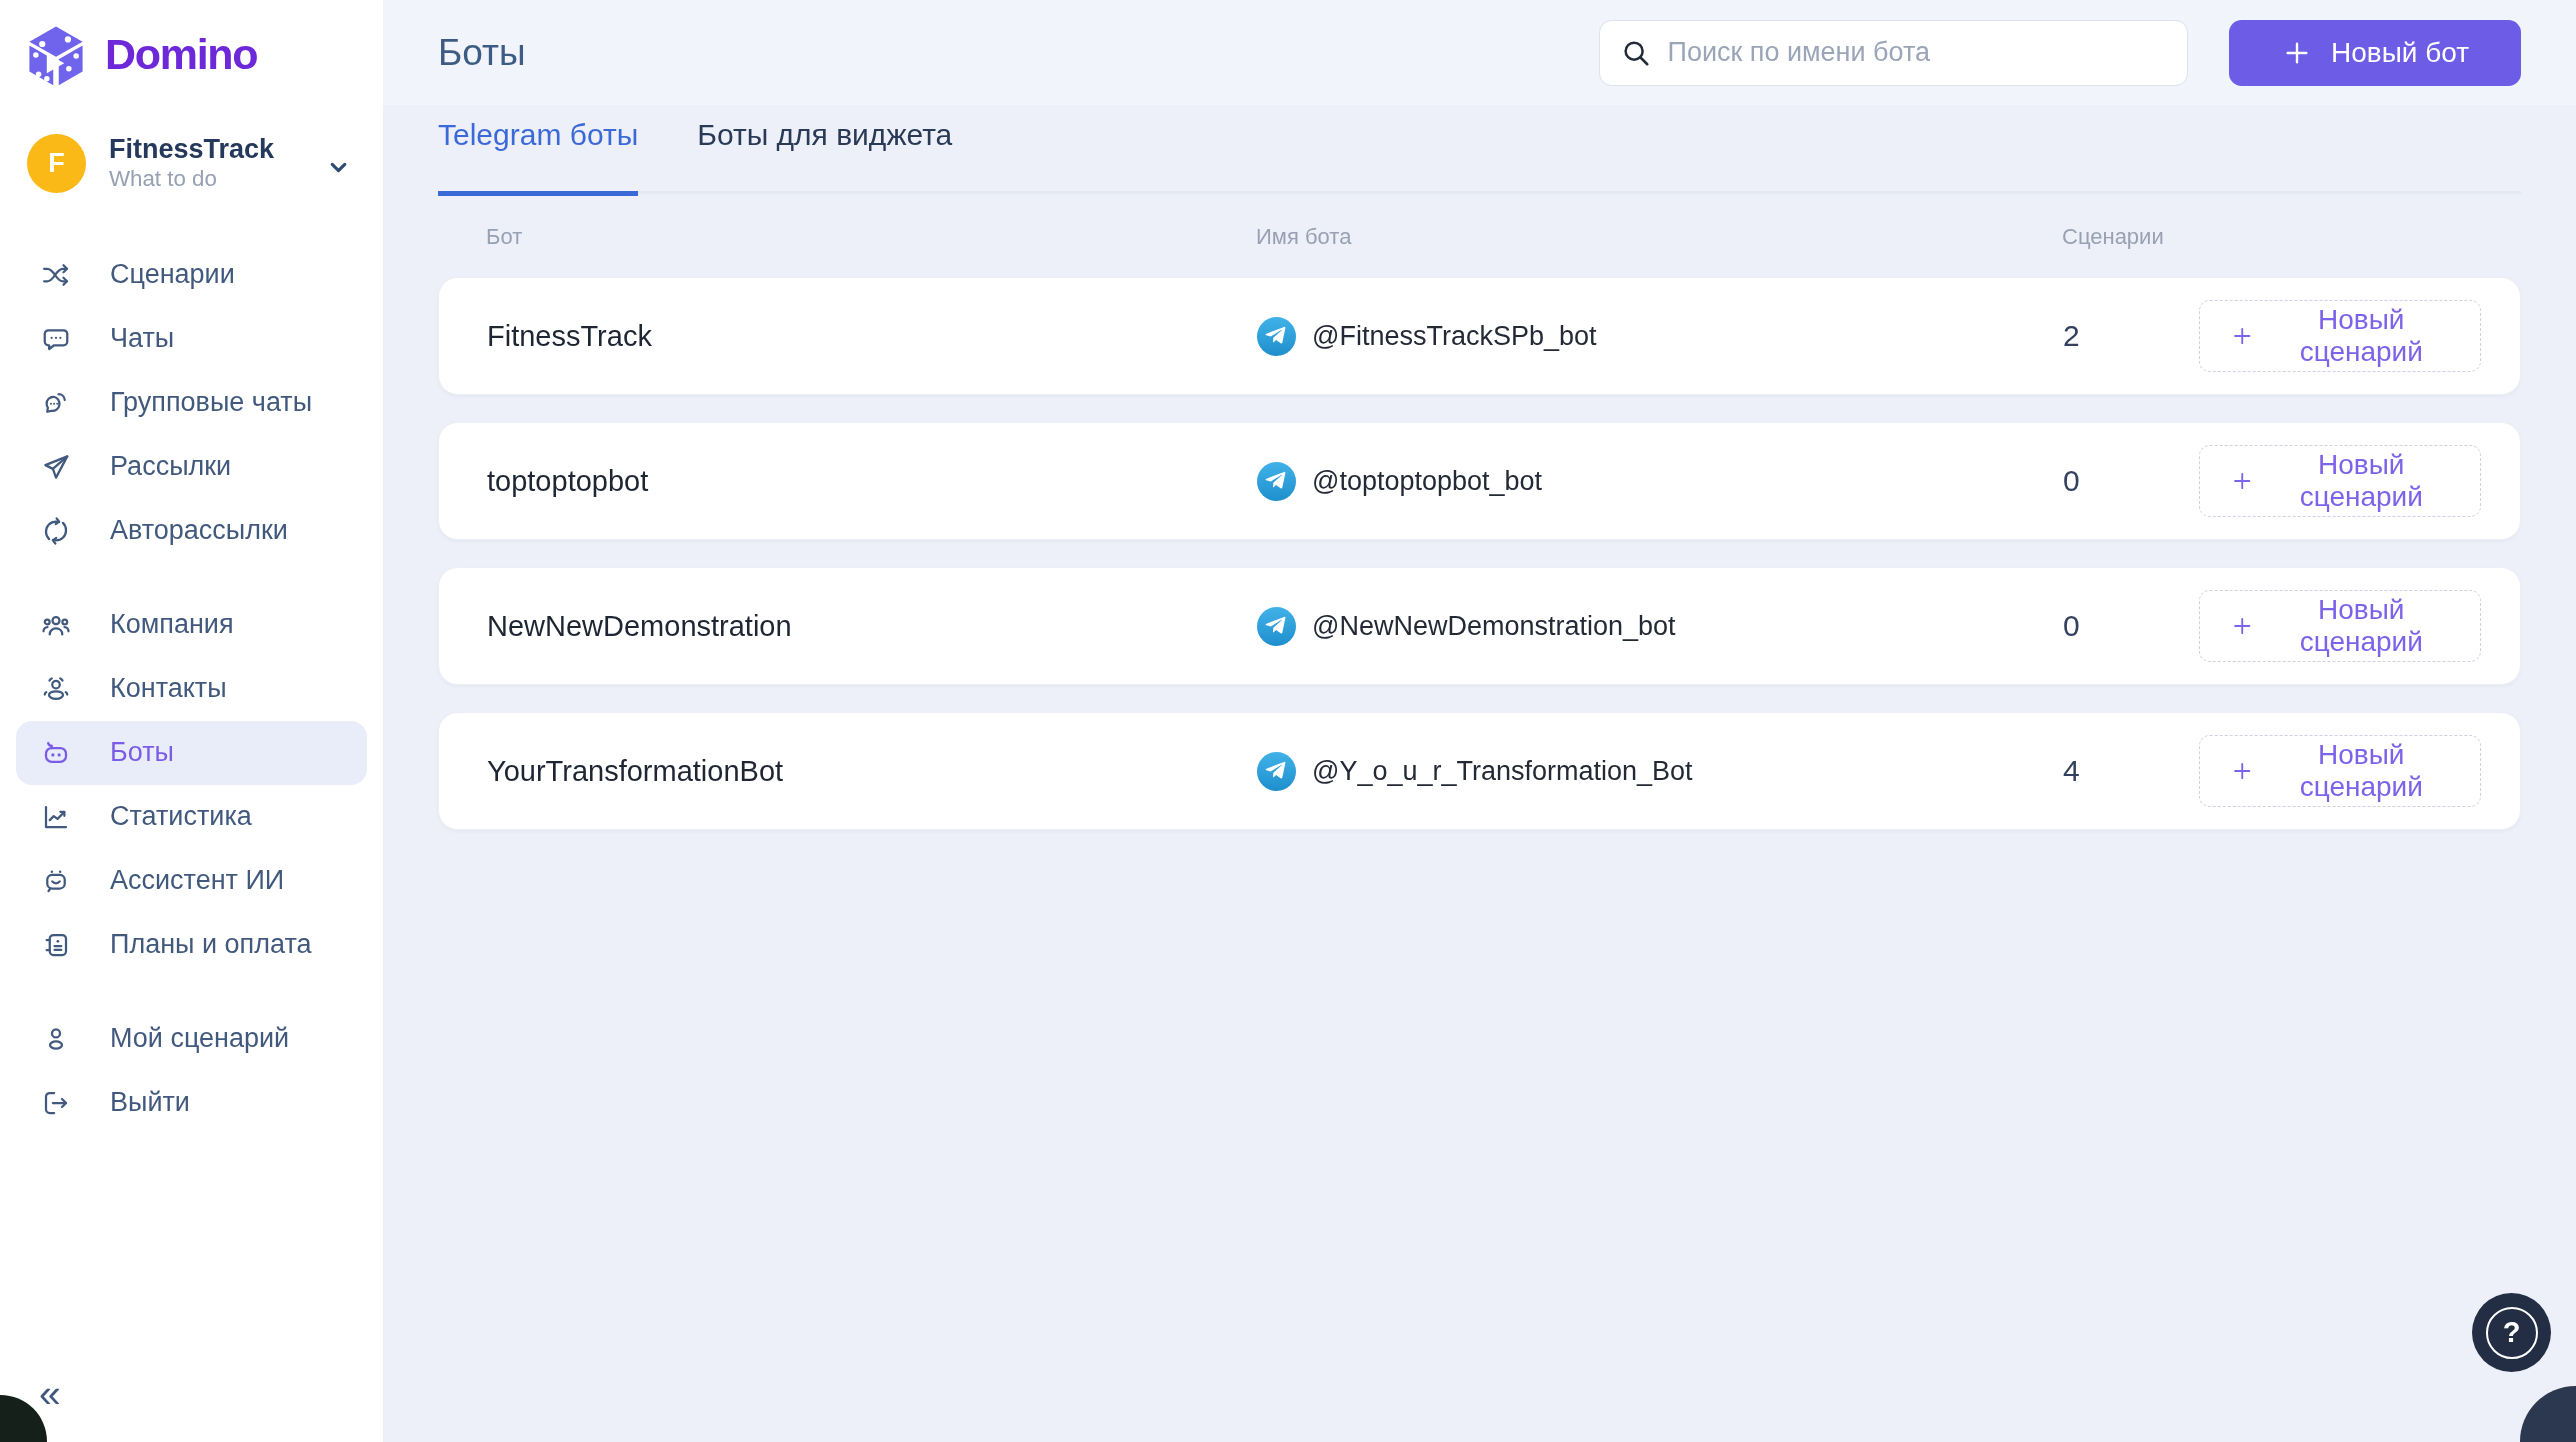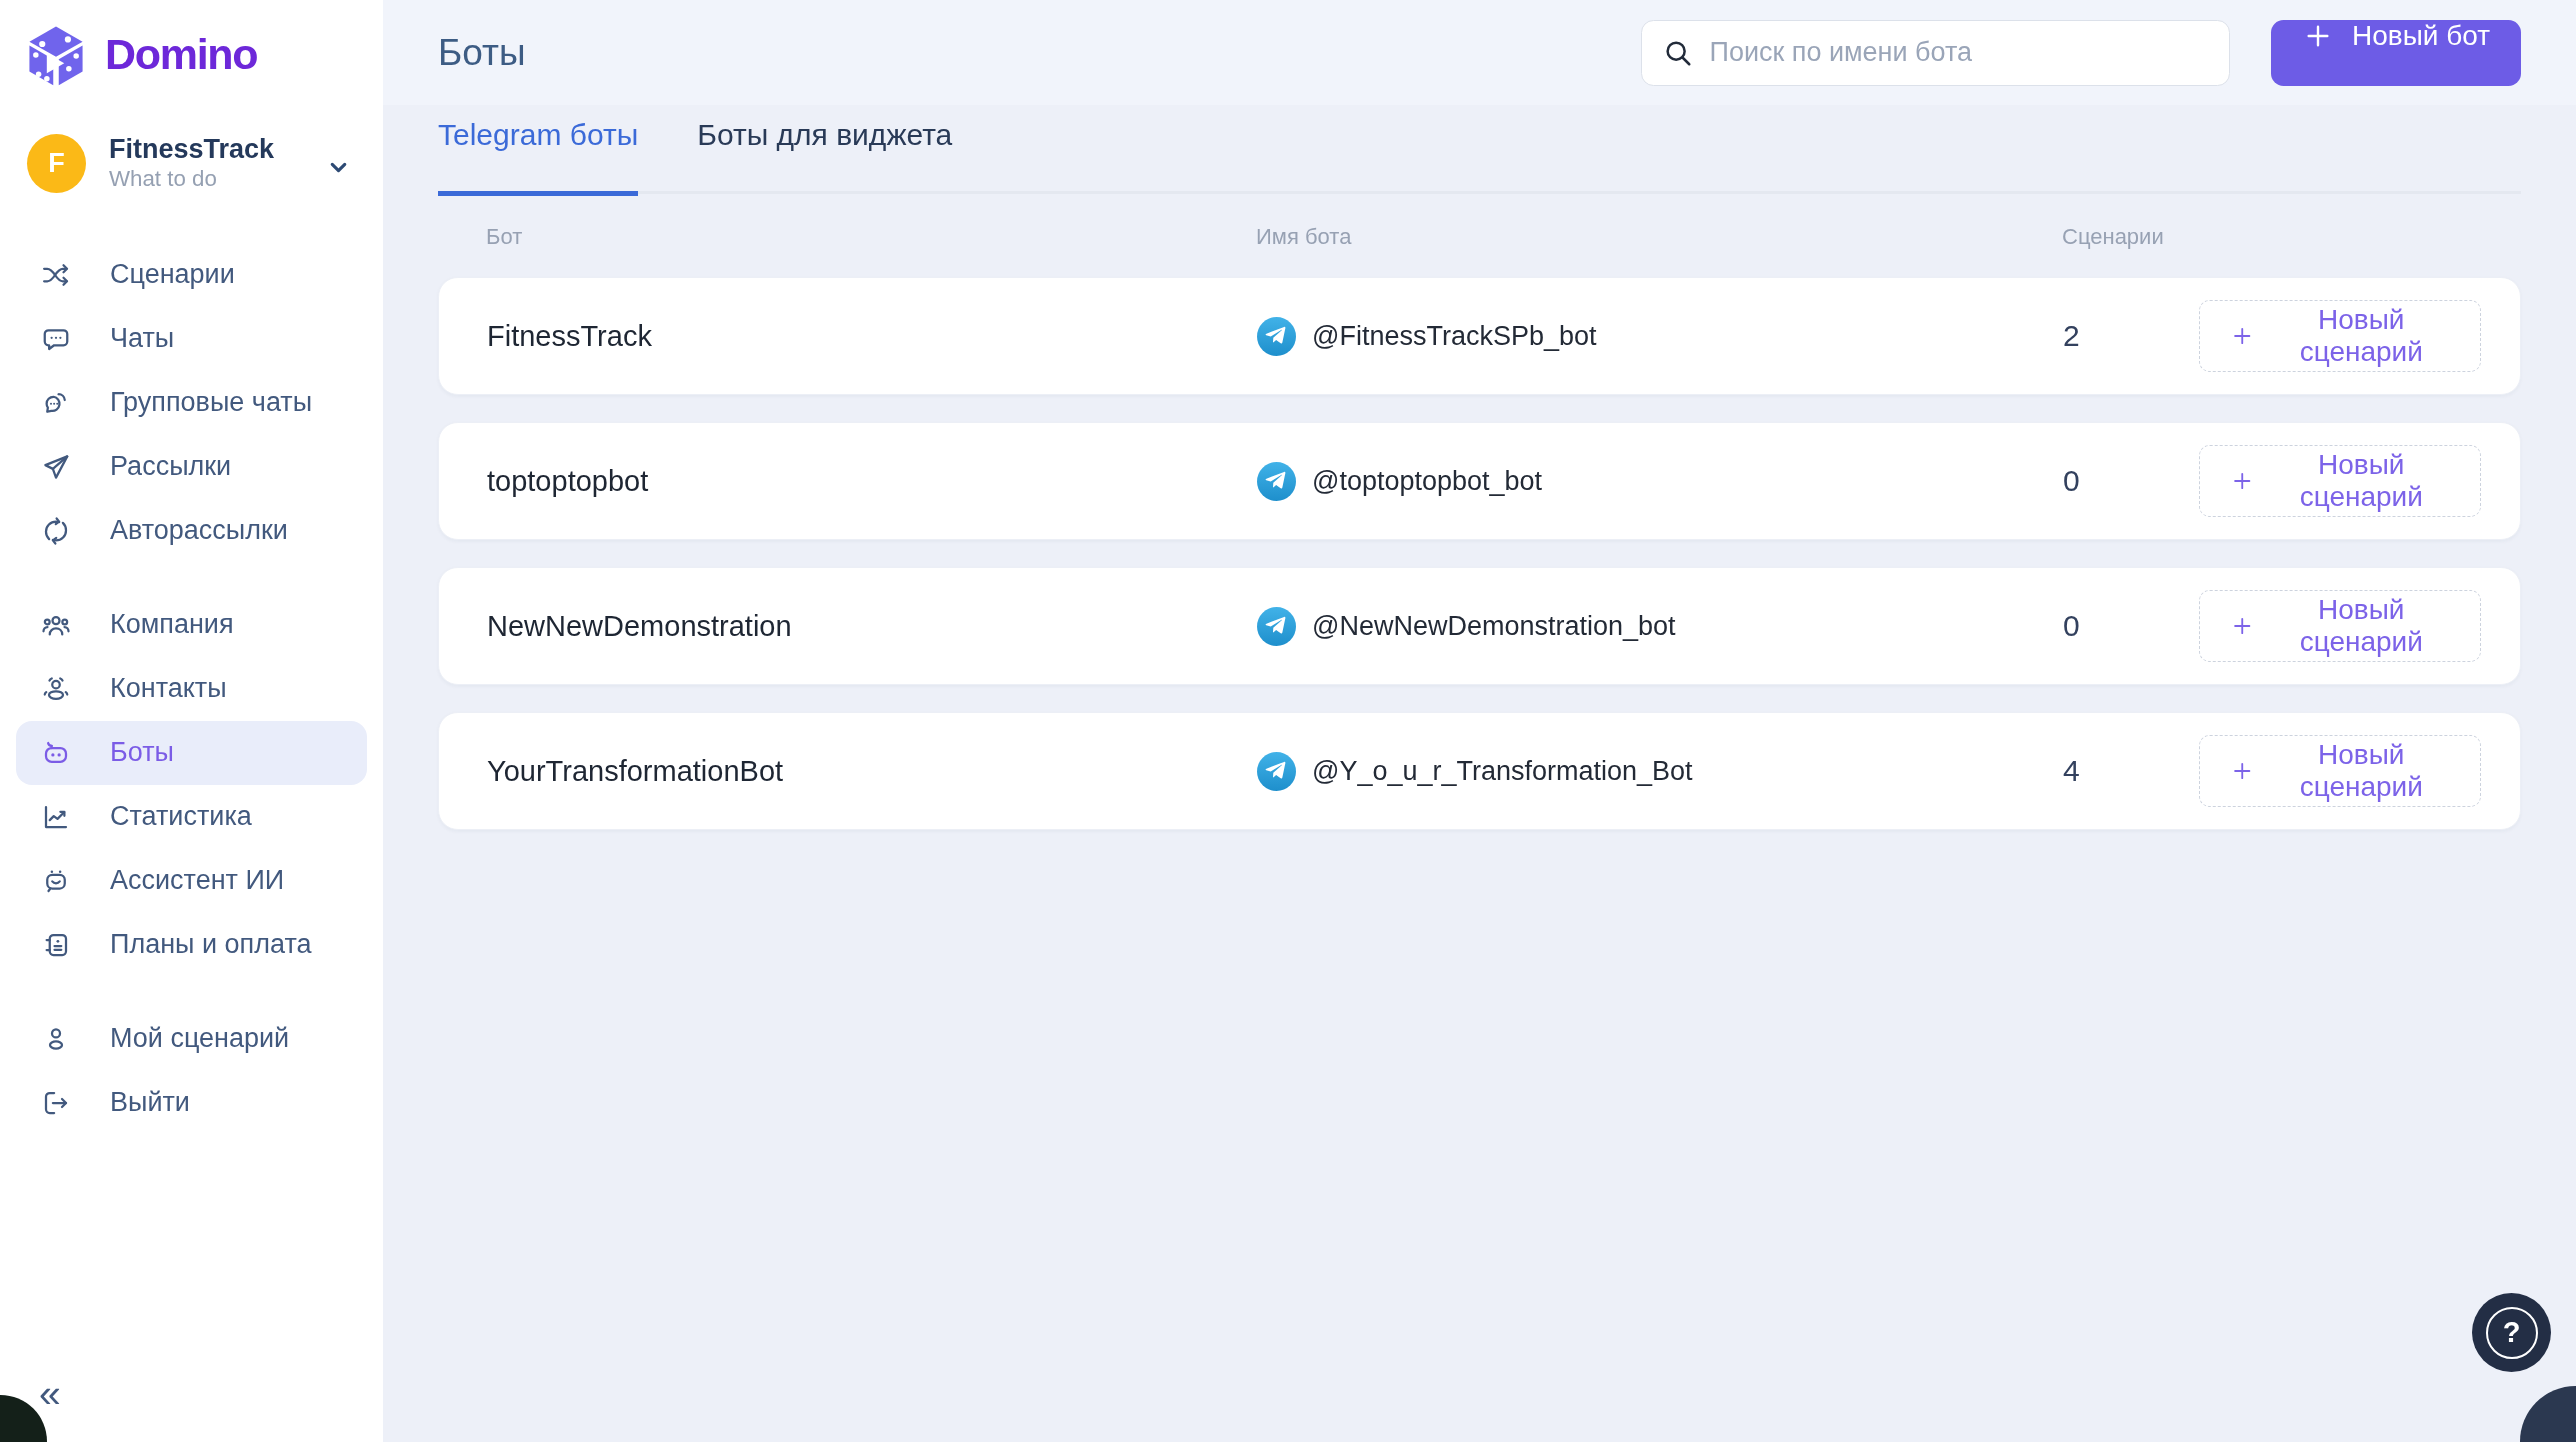--- a/index.html
+++ b/index.html
@@ -55,22 +55,22 @@
     width:589px; height:66px; background:#FFFFFF; border:0.9px solid #DCE1EA; border-radius:12.5px;
     display:flex; align-items:center; padding:0 21.5px; margin-right:41px;
   }
   .search svg { width:30px; height:30px; color:#222B3A; flex:none; }
   .search input {
     border:none; outline:none; background:transparent; flex:1; margin-left:16px;
     font-size:27px; font-family:inherit; color:#1E2633;
   }
   .search input::placeholder { color:#9AA5B8; }
   .btn-new-bot {
-    height:66px; padding:0 31px; background:#6D5CE6; border:none; border-radius:12.5px;
-    color:#FFFFFF; font-size:28px; font-family:inherit; display:flex; align-items:flex-start; gap:18px; cursor:pointer;
+    height:66px; padding:0 52px; background:#6D5CE6; border:none; border-radius:12.5px;
+    color:#FFFFFF; font-size:28px; font-family:inherit; display:flex; align-items:center; gap:18px; cursor:pointer;
   }
   .btn-new-bot svg { width:32px; height:32px; }
 
   .tabs { display:flex; gap:59px; margin-top:12.5px; border-bottom:3.6px solid #E4E8F0; }
   .tab {
     font-size:30px; color:#293A57; padding-bottom:39px; cursor:pointer;
     border-bottom:5.4px solid transparent; margin-bottom:-4.5px;
   }
   .tab.active { color:#3B6AD8; border-bottom-color:#3B6AD8; }
 

